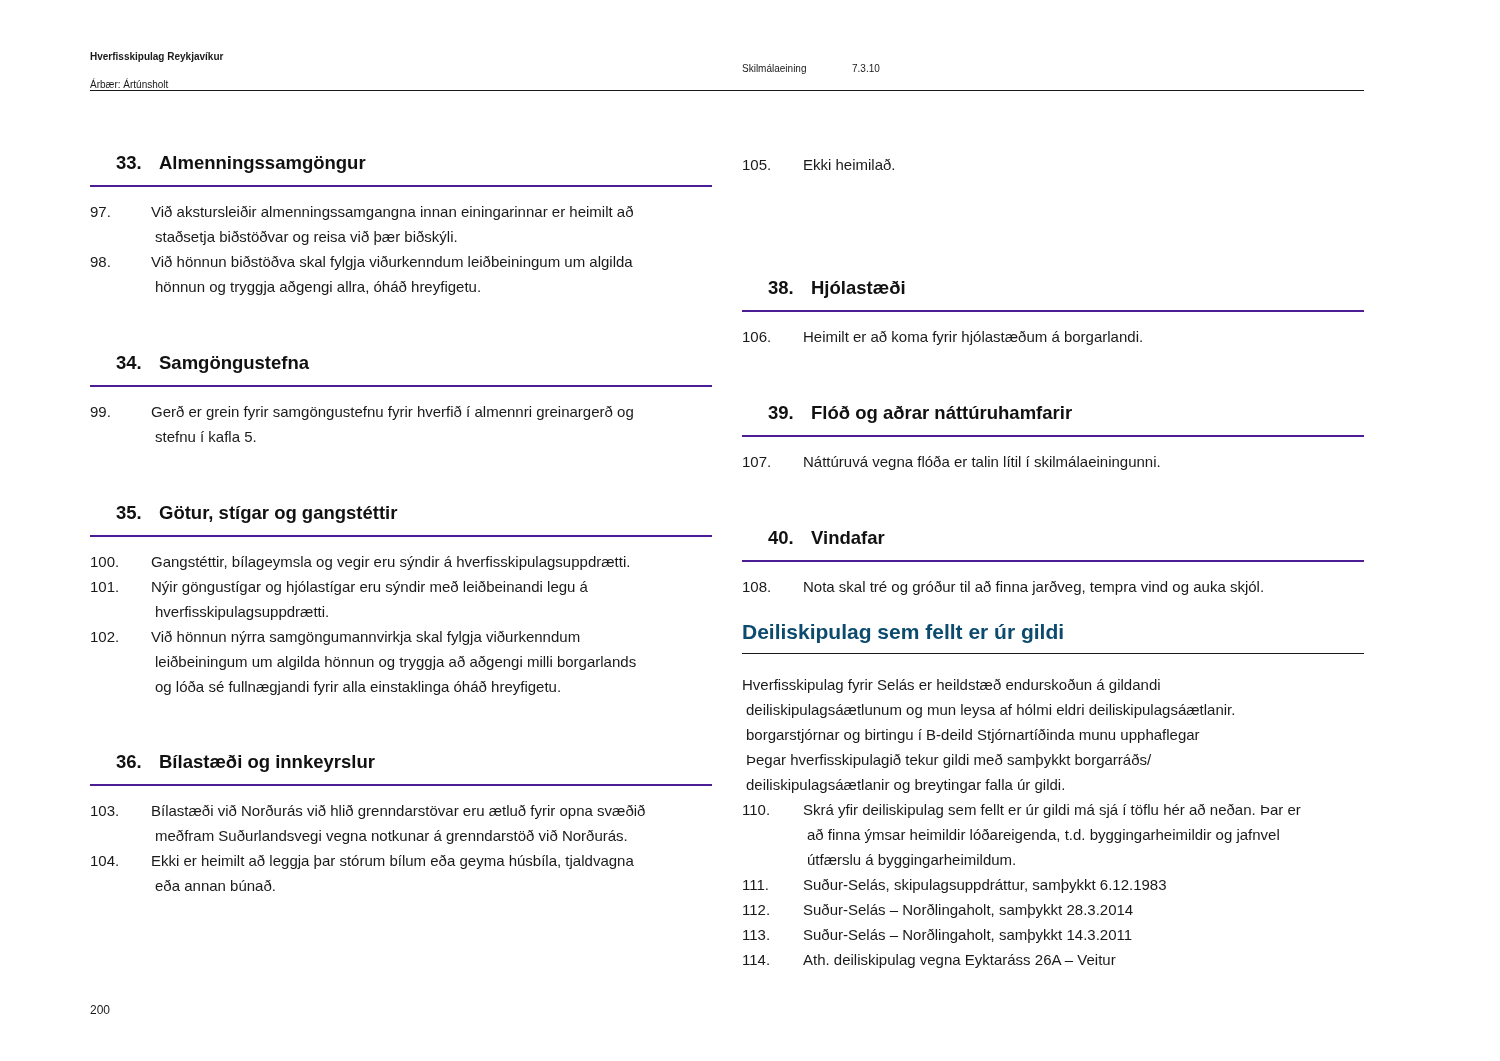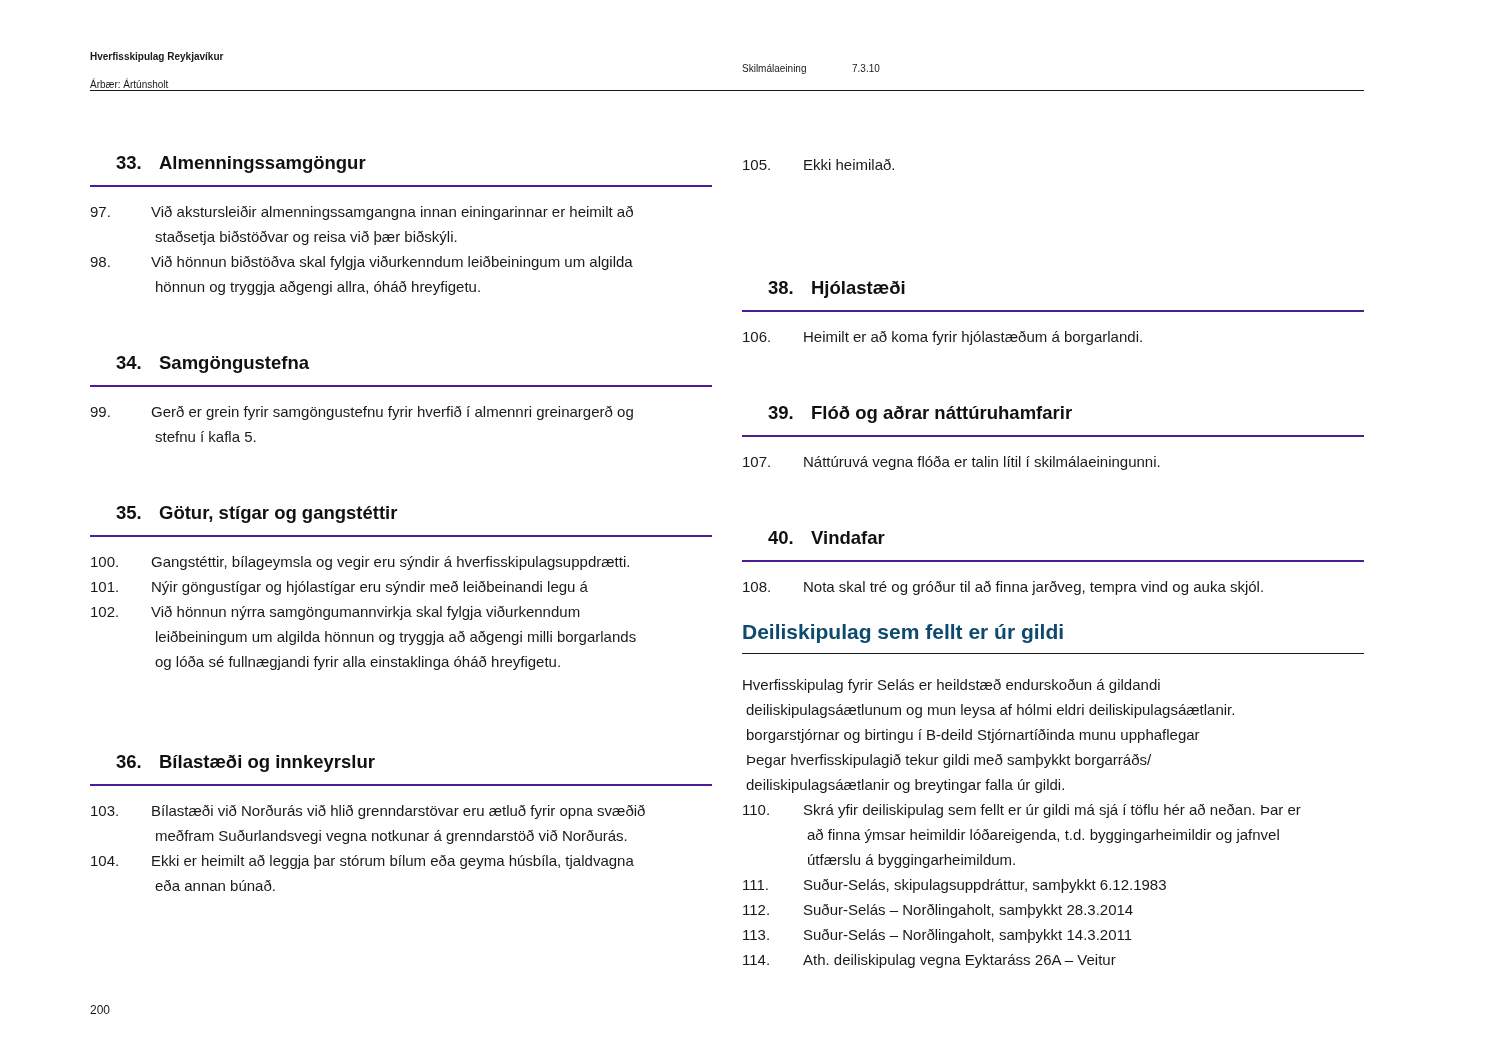--- a/index.html
+++ b/index.html
@@ -162,20 +162,21 @@
       <div class="item">
         <span class="inum">100.</span>
         <span class="itext">
           <span class="line">Gangstéttir, bílageymsla og vegir eru sýndir á hverfisskipulagsuppdrætti.</span>
         </span>
       </div>
       <div class="item">
         <span class="inum">101.</span>
         <span class="itext">
           <span class="line">Nýir göngustígar og hjólastígar eru sýndir með leiðbeinandi legu á</span>
+          <span class="line cont">hverfisskipulagsuppdrætti.</span>
         </span>
       </div>
       <div class="item">
         <span class="inum">102.</span>
         <span class="itext">
           <span class="line">Við hönnun nýrra samgöngumannvirkja skal fylgja viðurkenndum</span>
           <span class="line cont">leiðbeiningum um algilda hönnun og tryggja að aðgengi milli borgarlands</span>
           <span class="line cont">og lóða sé fullnægjandi fyrir alla einstaklinga óháð hreyfigetu.</span>
         </span>
       </div>

